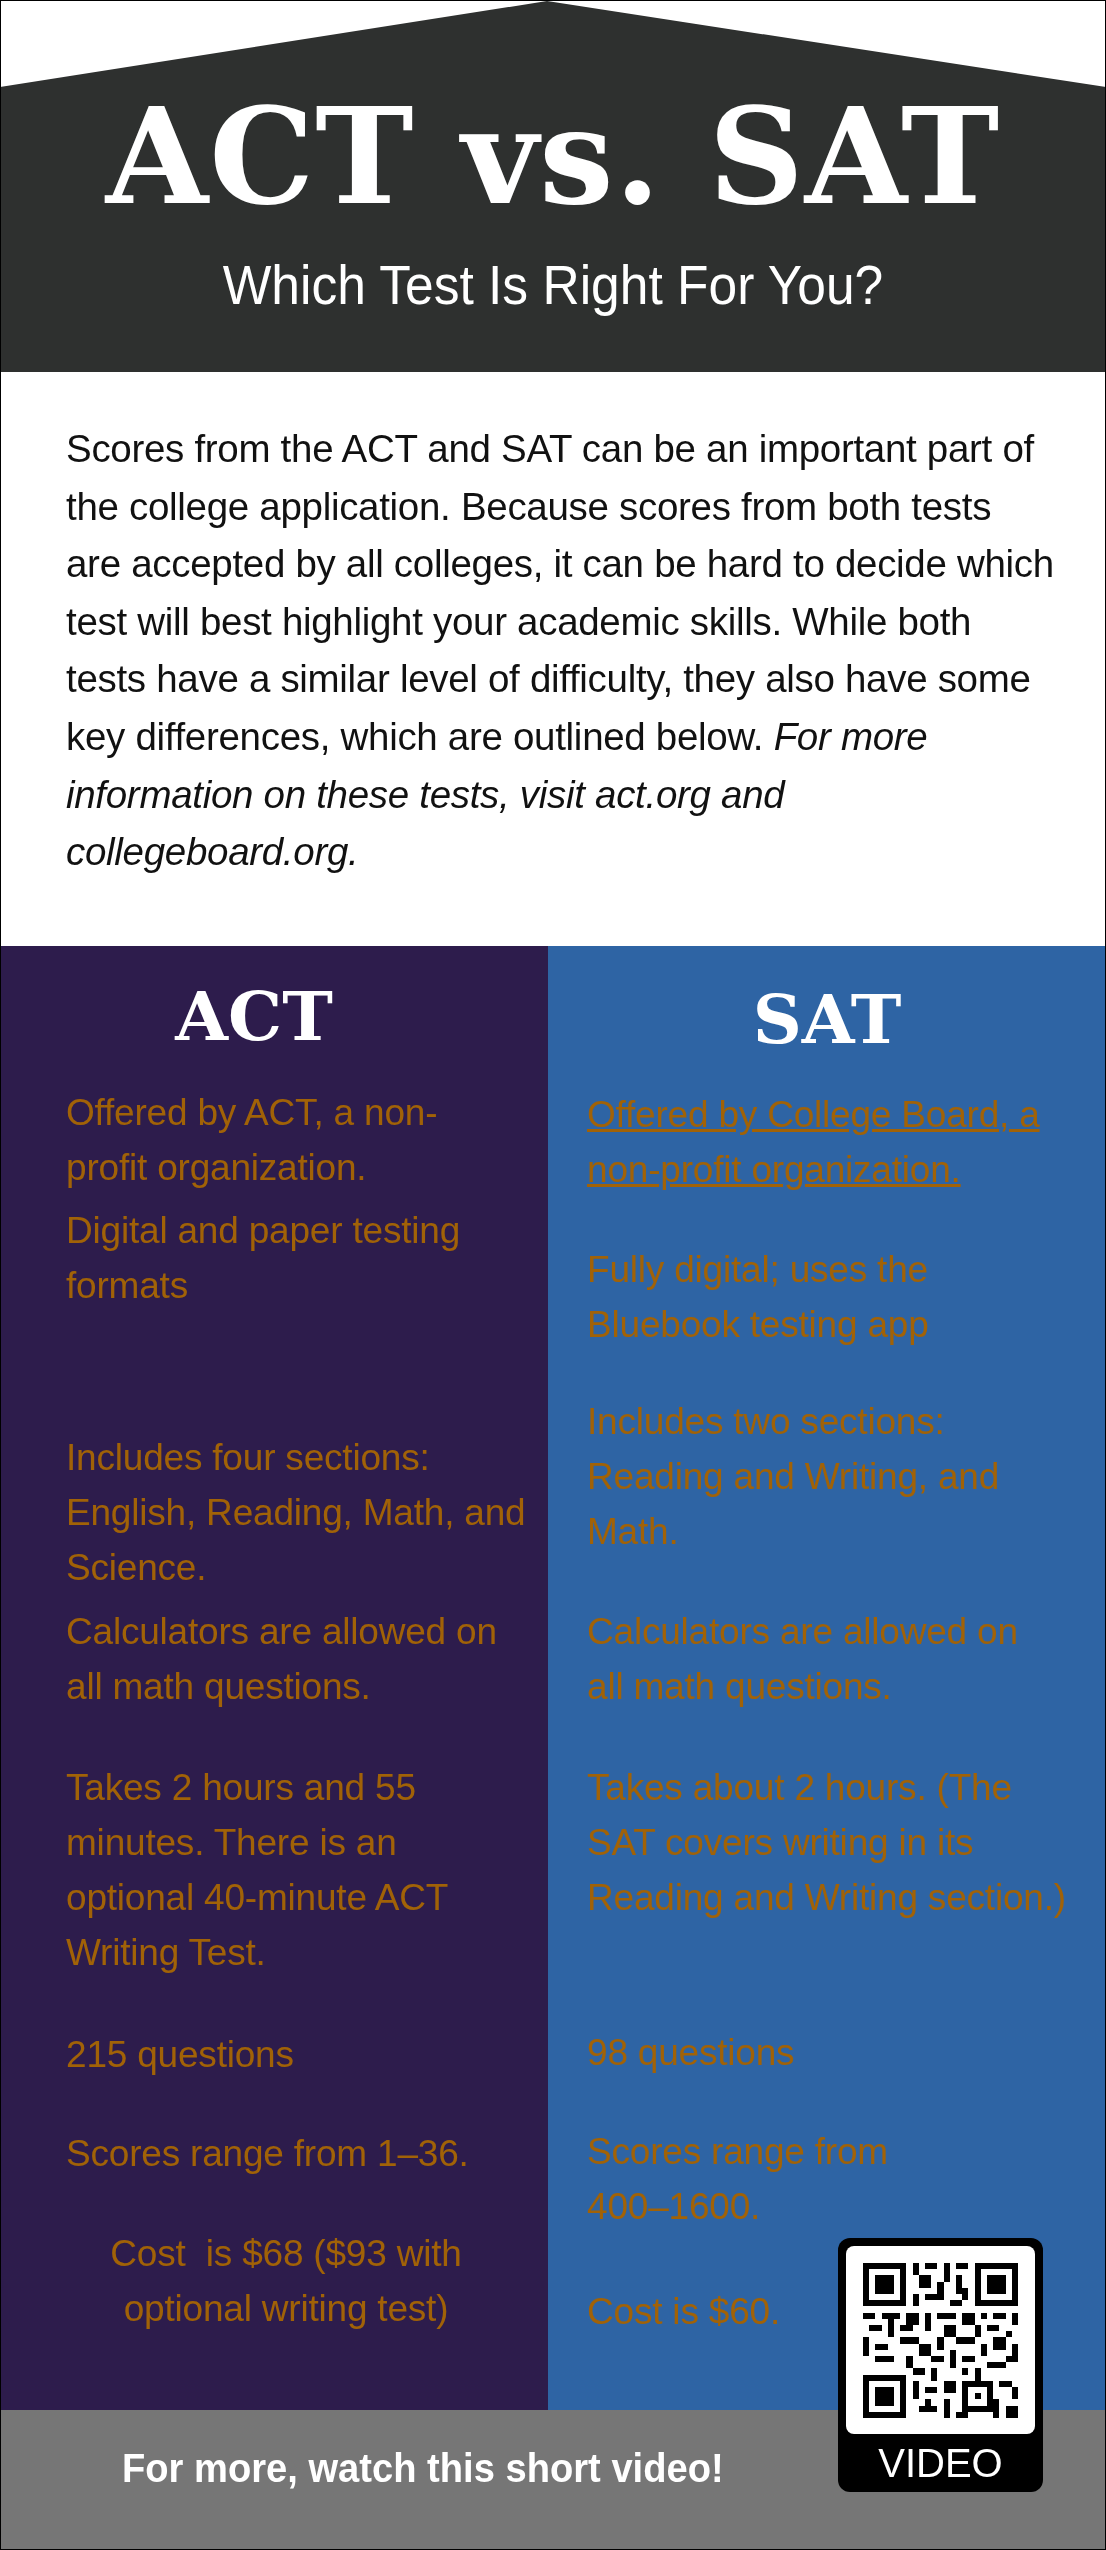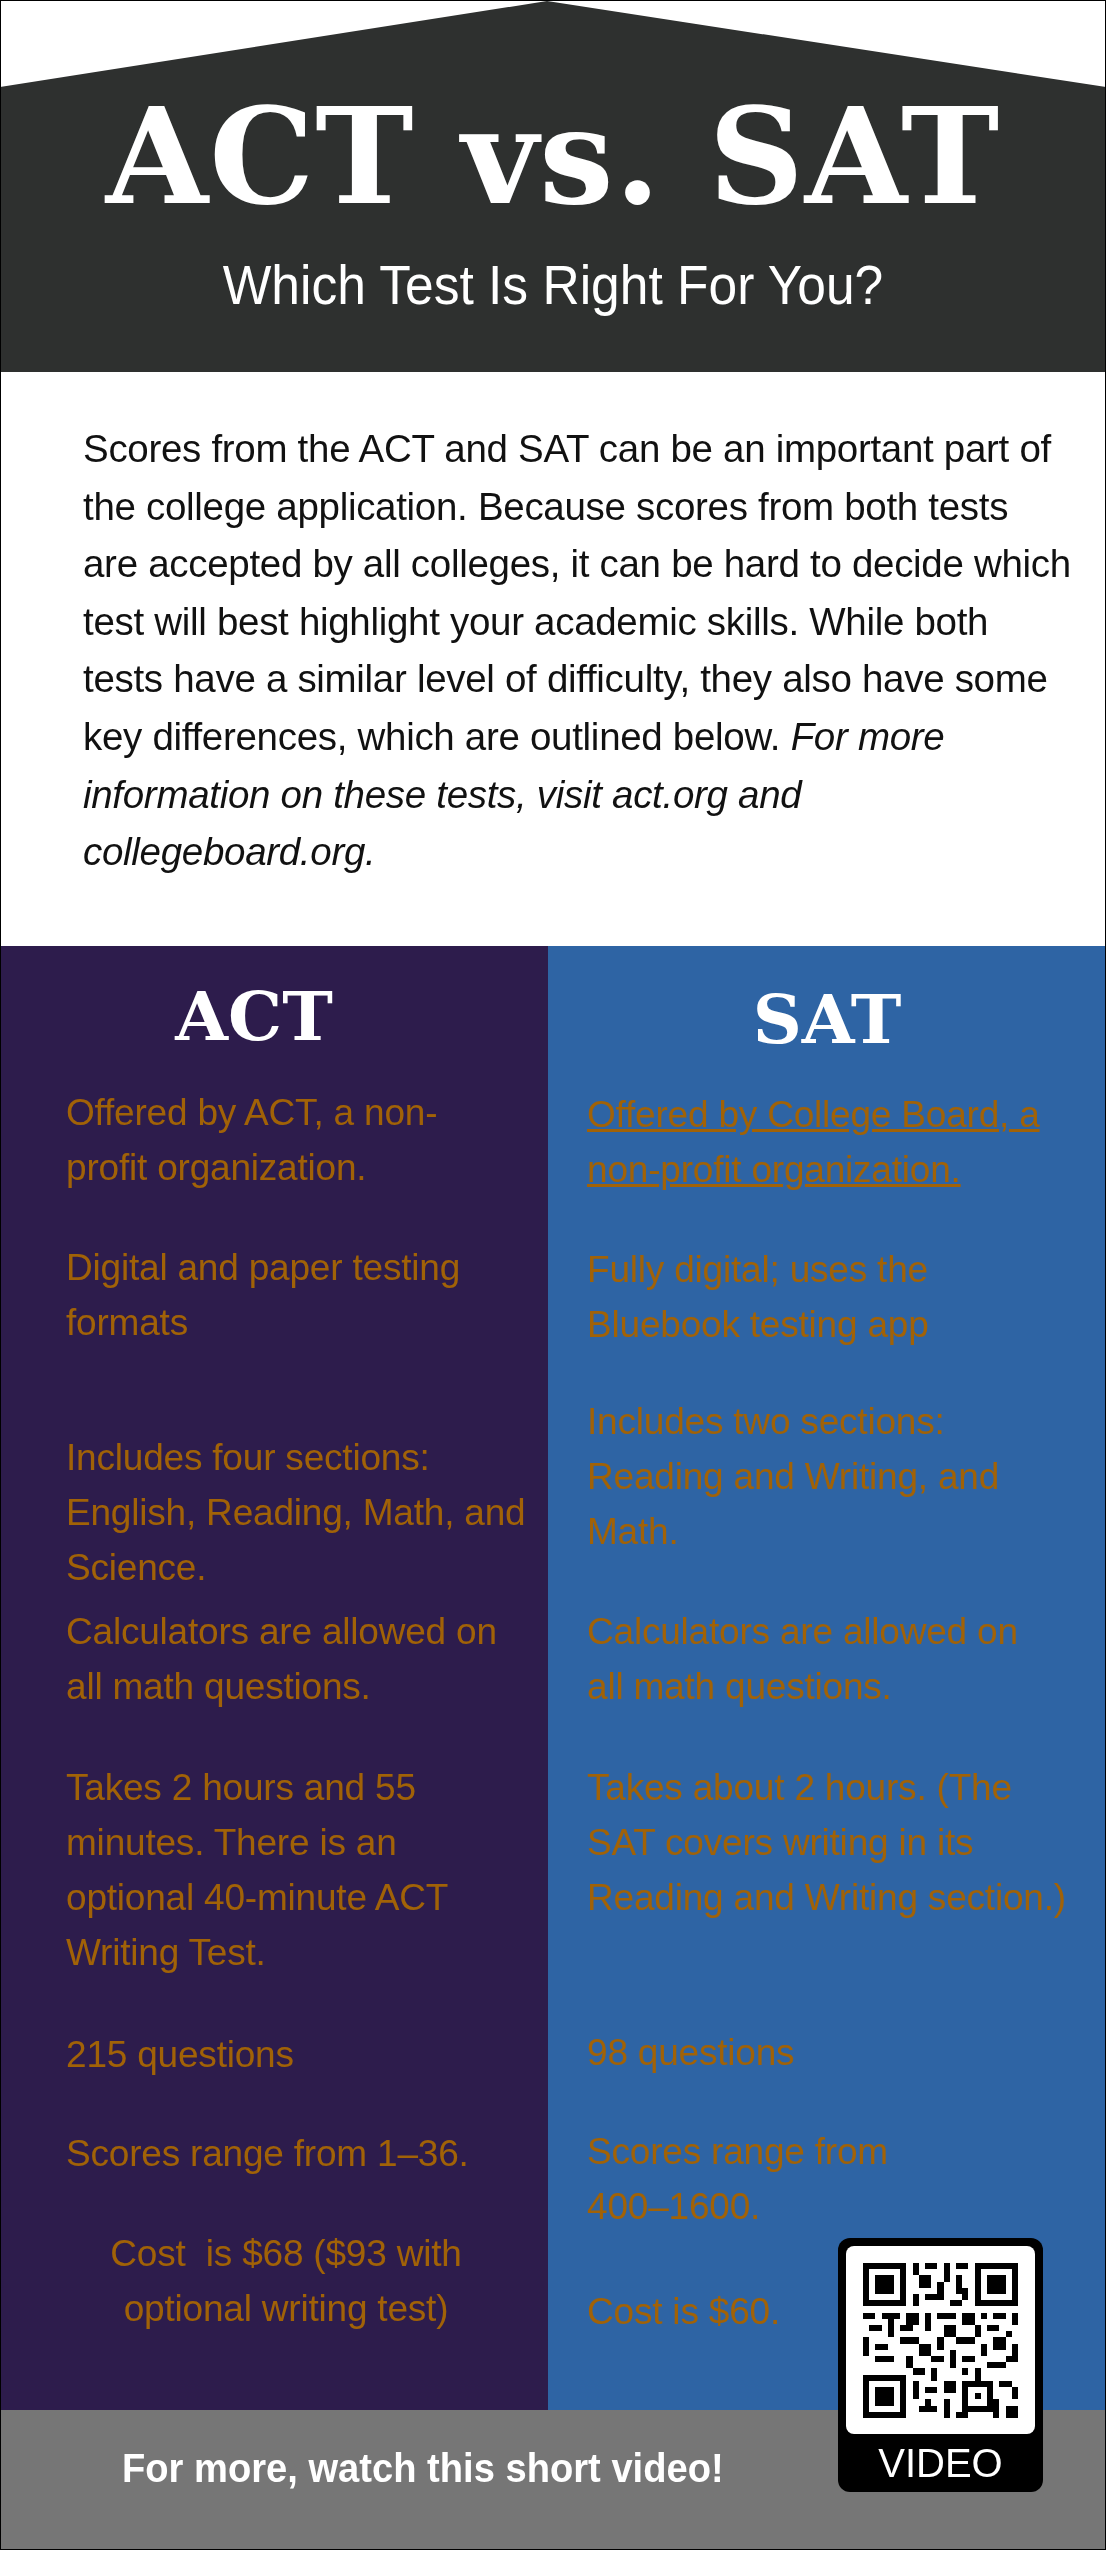--- a/index.html
+++ b/index.html
@@ -5,21 +5,21 @@
   html, body { margin: 0; padding: 0; }
   body { width: 1106px; height: 2550px; position: relative; overflow: hidden; background: #ffffff; font-family: "Liberation Sans", "DejaVu Sans", sans-serif; }
   .frame { position: absolute; left: 0; top: 0; width: 1104px; height: 2548px; border: 1px solid #000; pointer-events: none; z-index: 20; }
   .header { position: absolute; left: 0; top: 0; width: 1106px; height: 372px; }
   .header svg { position: absolute; left: 0; top: 0; }
   .title { position: absolute; left: 0; width: 1106px; top: 82px; text-align: center; color: #fff;
            font-family: "DejaVu Serif", serif; font-weight: bold; font-size: 132px; line-height: 150px; letter-spacing: 1px;
            transform: scaleX(1.0); }
   .subtitle { position: absolute; left: 0; width: 1106px; top: 250px; text-align: center; color: #fff;
               font-family: "Liberation Sans", sans-serif; font-size: 56px; line-height: 70px; transform: scaleX(0.92); }
-  .intro { position: absolute; left: 66px; top: 420px; width: 990px; font-size: 38.5px; line-height: 57.6px; color: #111; letter-spacing: -0.3px; margin-left: 17px; }
+  .intro { position: absolute; left: 66px; top: 420px; width: 990px; font-size: 38.5px; line-height: 57.6px; color: #111; letter-spacing: -0.3px; }
   .intro em { font-style: italic; }
   .col { position: absolute; top: 946px; height: 1464px; }
   .col-act { left: 0; width: 548px; background: #2d1c4c; }
   .col-sat { left: 548px; width: 558px; background: #2e64a4; }
   .col-heading { position: absolute; top: 980px; font-family: "DejaVu Serif", serif; font-weight: bold; color: #fff; font-size: 68px; line-height: 72px; text-align: center; }
   .fact { position: absolute; color: #a16207; font-size: 37px; line-height: 55px; letter-spacing: -0.2px; }
   .footer { position: absolute; left: 0; top: 2410px; width: 1106px; height: 140px; background: #767676; }
   .footer-text { position: absolute; left: 122px; top: 2440px; color: #fff; font-weight: bold; font-size: 41px; line-height: 56px; transform: scaleX(0.93); transform-origin: left center; }
   .qr-card { position: absolute; left: 838px; top: 2238px; width: 205px; height: 254px; background: #000; border-radius: 12px; z-index: 5; }
   .qr-white { position: absolute; left: 8px; top: 8px; width: 189px; height: 188px; background: #fff; border-radius: 8px; }
@@ -40,21 +40,21 @@
 </div>
 
 <div class="intro">
   <span>Scores from the ACT and SAT can be an important part of the college application. Because scores from both tests are accepted by all colleges, it can be hard to decide which test will best highlight your academic skills. While both tests have a similar level of difficulty, they also have some key differences, which are outlined below.</span>
   <em>For more information on these tests, visit act.org and collegeboard.org.</em>
 </div>
 
 <div class="col col-act"></div>
 <div class="col-heading" style="left:0;width:508px;">ACT</div>
 <div class="fact" style="left:66px;top:1085px;width:450px;">Offered by ACT, a non-profit organization.</div>
-<div class="fact" style="left:66px;top:1240px;width:450px;">Digital and paper testing formats</div>
+<div class="fact" style="left:66px;top:1203px;width:450px;">Digital and paper testing formats</div>
 <div class="fact" style="left:66px;top:1430px;width:470px;">Includes four sections: English, Reading, Math, and Science.</div>
 <div class="fact" style="left:66px;top:1604px;width:460px;">Calculators are allowed on all math questions.</div>
 <div class="fact" style="left:66px;top:1760px;width:410px;">Takes 2 hours and 55 minutes. There is an optional 40-minute ACT Writing Test.</div>
 <div class="fact" style="left:66px;top:2027px;width:450px;">215 questions</div>
 <div class="fact" style="left:66px;top:2126px;width:470px;">Scores range from 1–36.</div>
 <div class="fact" style="left:66px;top:2226px;width:440px;white-space:pre-wrap;text-align:center;">Cost  is $68 ($93 with optional writing test)</div>
 
 <div class="col col-sat"></div>
 <div class="col-heading" style="left:548px;width:558px;top:983px;">SAT</div>
 <div class="fact" style="left:587px;top:1087px;width:490px;text-decoration:underline;">Offered by College Board, a non-profit organization.</div>

